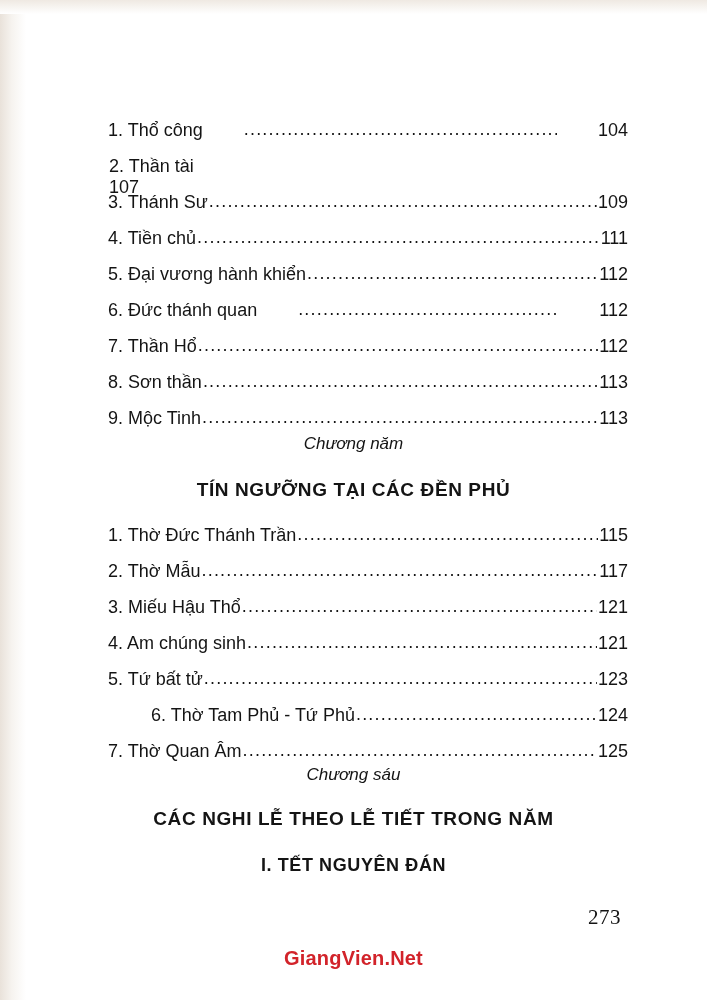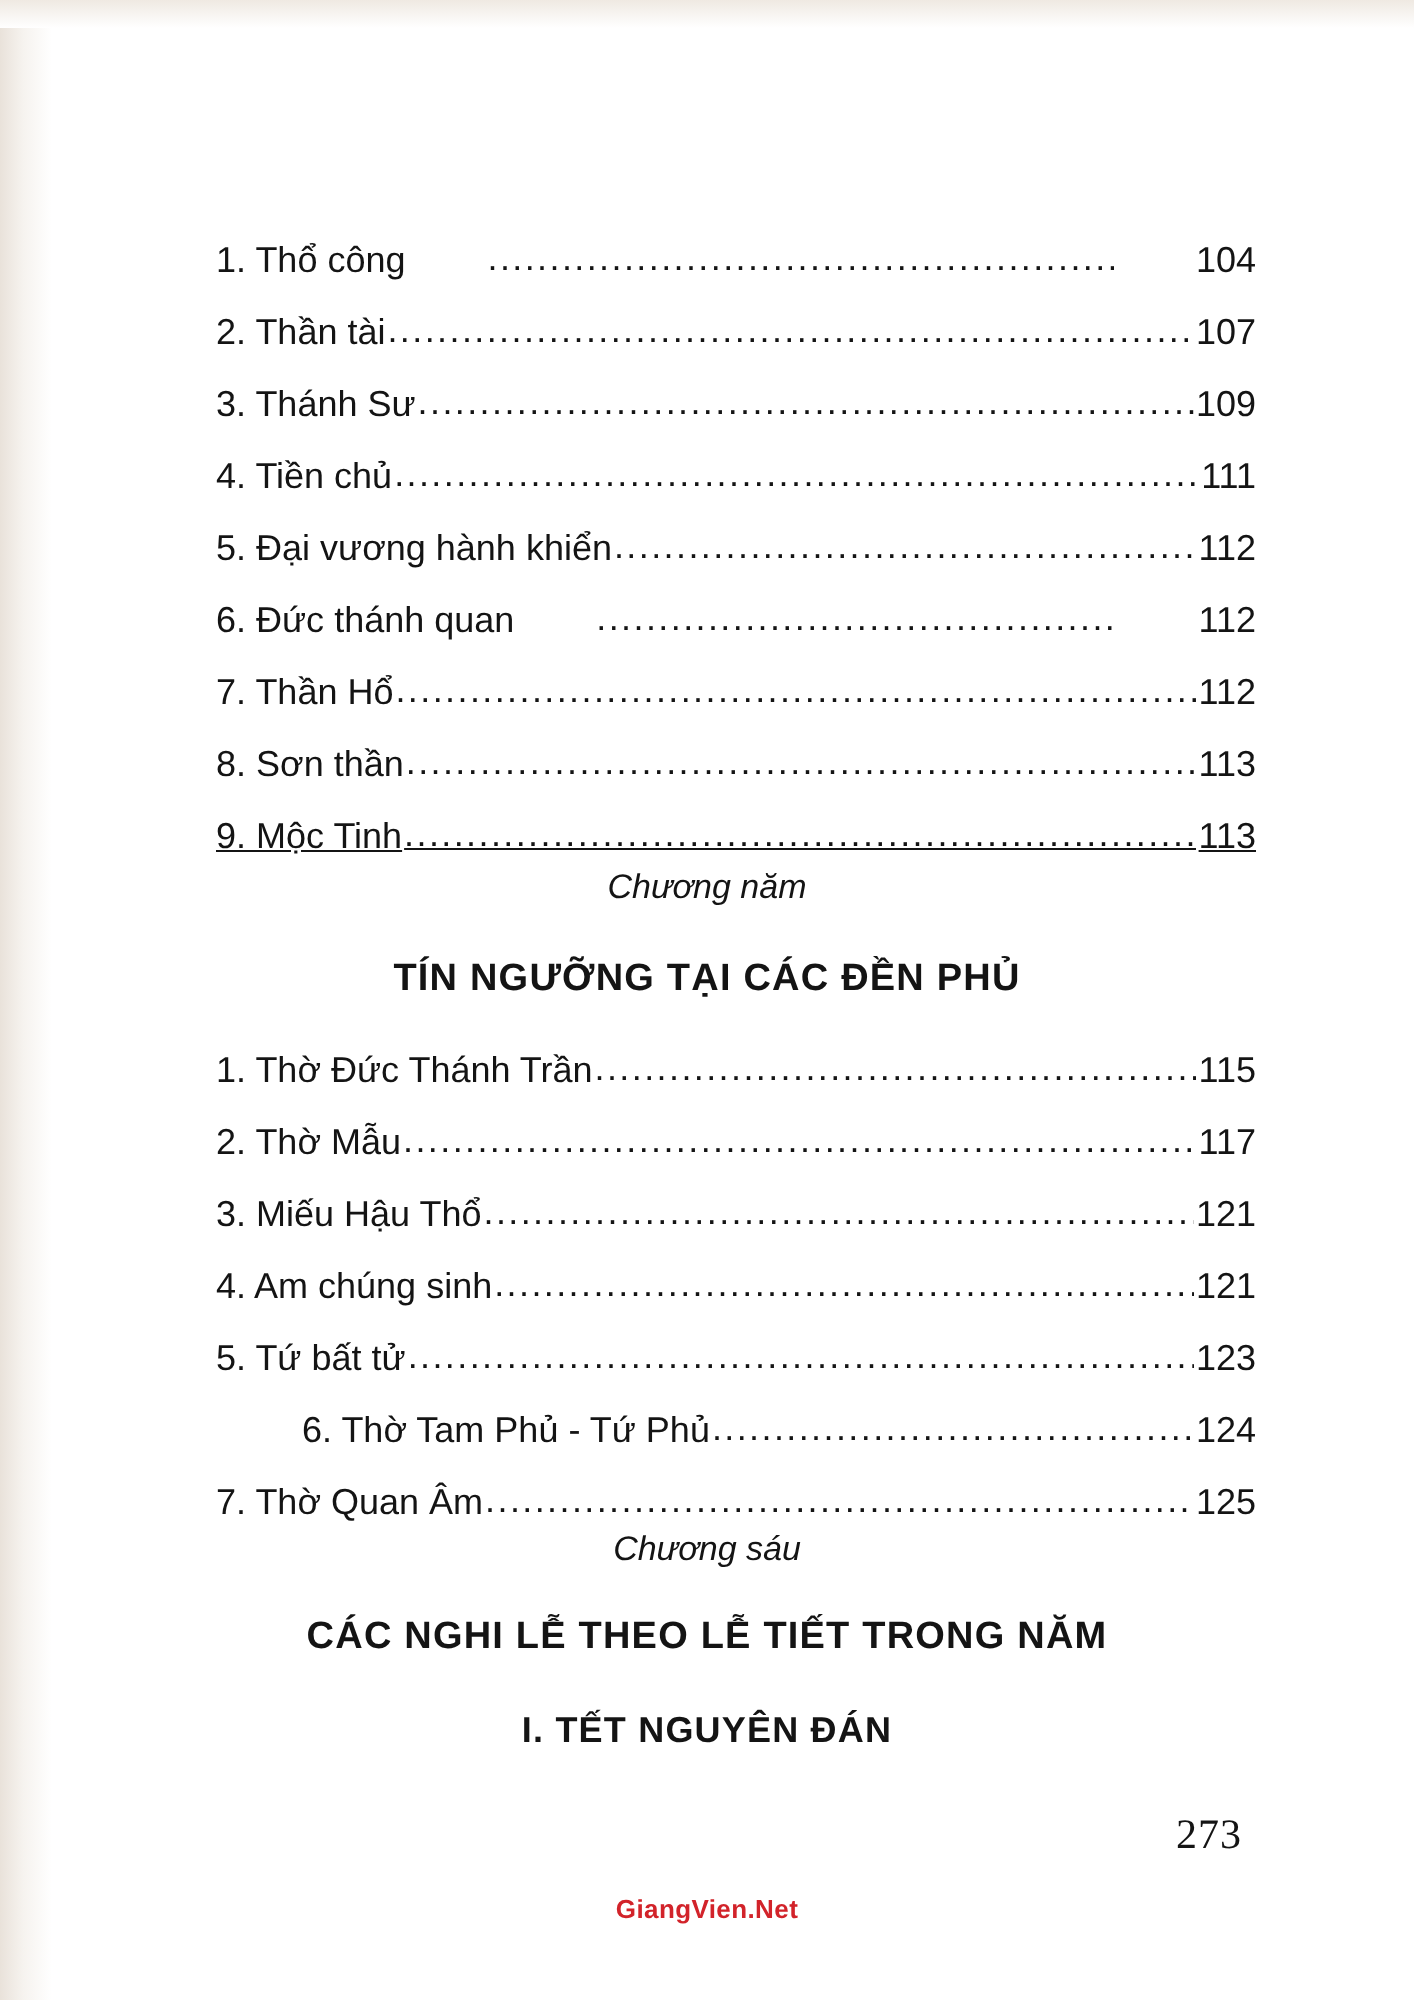--- a/index.html
+++ b/index.html
@@ -91,41 +91,41 @@
     font-size: 21px;
     color: #141414;
     letter-spacing: 0.5px;
   }
   .watermark {
     position: absolute;
     left: 0; right: 0;
     top: 947px;
     text-align: center;
     color: #d2232a;
-    font-size: 13px;
+    font-size: 20px;
     font-weight: bold;
     letter-spacing: 0.2px;
   }
 </style>
 </head>
 <body>
 
 <div class="page-edge-left"></div>
 <div class="page-edge-top"></div>
 
 <div class="page">
 
 
   <div class="toc" style="top:120px;">
     <div class="toc-row" style="height:36px;gap:40px;">
       <span class="toc-title">1. Thổ công</span>
       <span class="toc-dots">........................................................................................................</span>
       <span class="toc-page">104</span>
     </div>
-    <div class="toc-row" style="height:36px;">
+    <div class="toc-row" style="height:36px;flex-direction:column;">
       <span class="toc-title">2. Thần tài</span>
       <span class="toc-dots">........................................................................................................</span>
       <span class="toc-page">107</span>
     </div>
     <div class="toc-row" style="height:36px;">
       <span class="toc-title">3. Thánh Sư</span>
       <span class="toc-dots">........................................................................................................</span>
       <span class="toc-page">109</span>
     </div>
     <div class="toc-row" style="height:36px;">
@@ -146,21 +146,21 @@
     <div class="toc-row" style="height:36px;">
       <span class="toc-title">7. Thần Hổ</span>
       <span class="toc-dots">........................................................................................................</span>
       <span class="toc-page">112</span>
     </div>
     <div class="toc-row" style="height:36px;">
       <span class="toc-title">8. Sơn thần</span>
       <span class="toc-dots">........................................................................................................</span>
       <span class="toc-page">113</span>
     </div>
-    <div class="toc-row" style="height:36px;text-decoration:underline;">
+    <div class="toc-row" style="height:36px;">
       <span class="toc-title">9. Mộc Tinh</span>
       <span class="toc-dots">........................................................................................................</span>
       <span class="toc-page">113</span>
     </div>
   </div>
 
   <div class="chapter-label" style="top:434px;">Chương năm</div>
   <div class="section-heading heading-main" style="top:479px;">TÍN NGƯỠNG TẠI CÁC ĐỀN PHỦ</div>
 
   <div class="toc" style="top:525px;">

